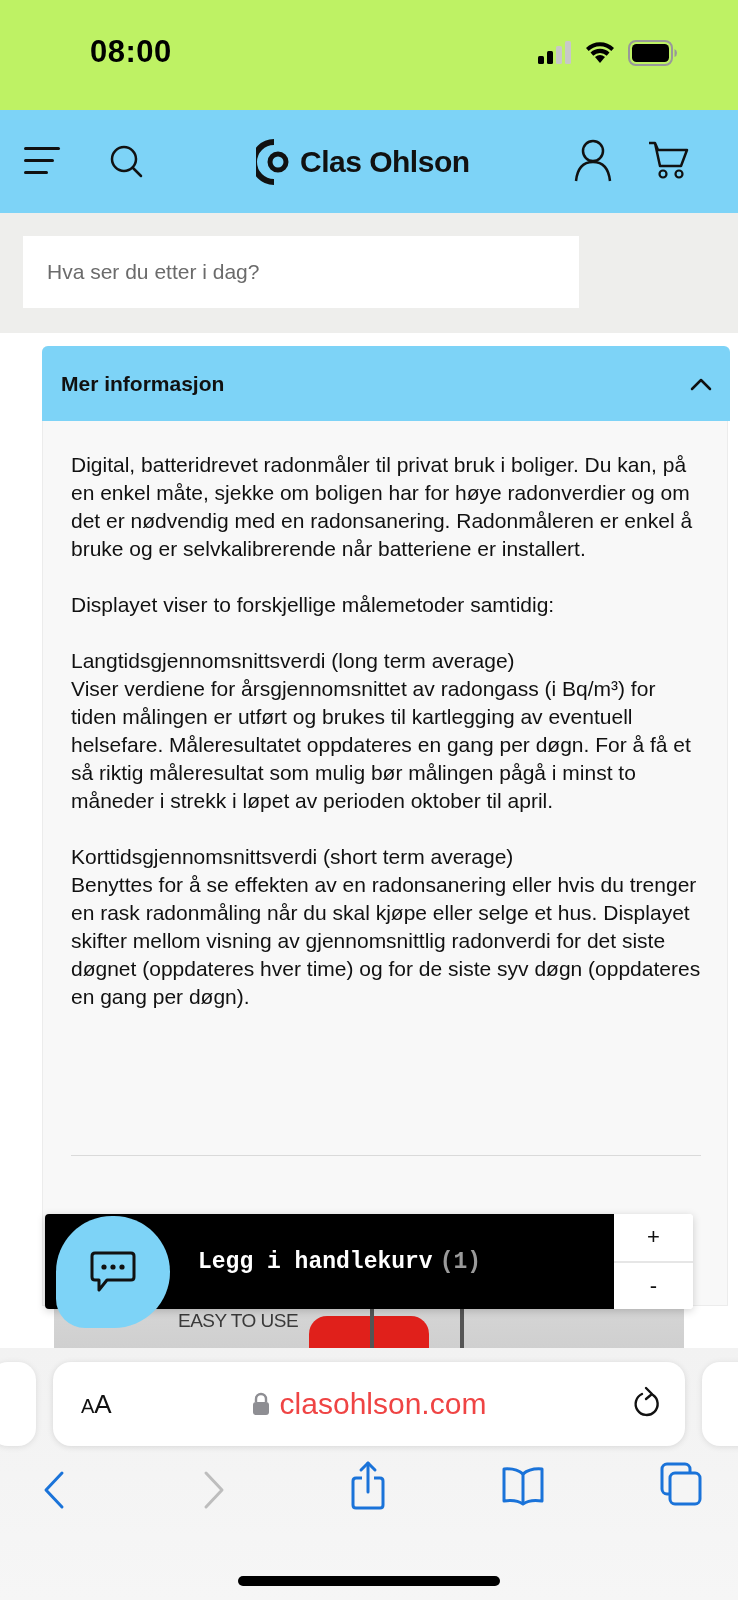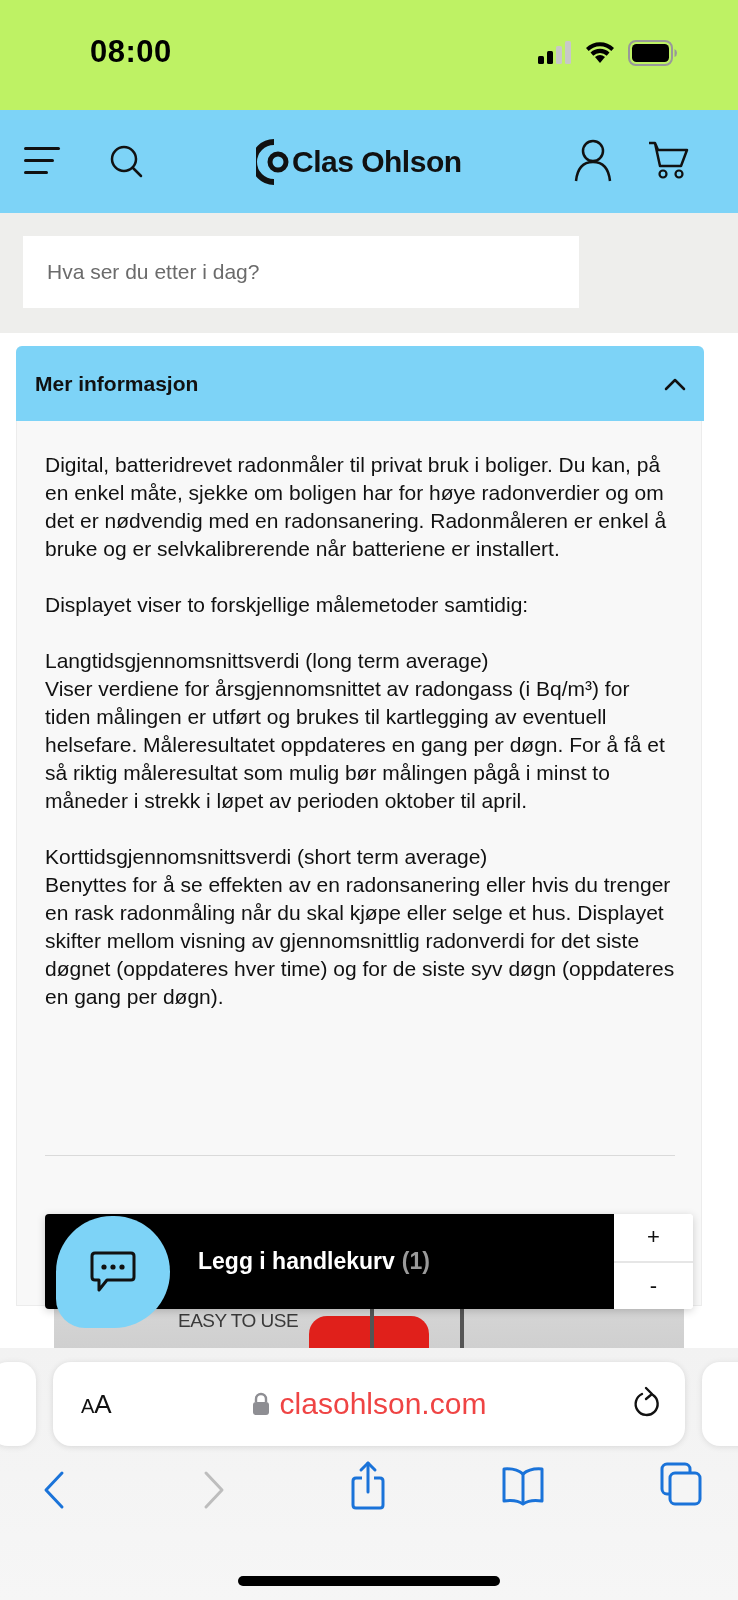--- a/index.html
+++ b/index.html
@@ -7,45 +7,45 @@
   body { font-family: "Liberation Sans", "DejaVu Sans", sans-serif; color: #111; position: relative; }
 
   
   .status-bar { position: absolute; top: 0; left: 0; width: 738px; height: 110px; background: #bef264; }
   .status-time { position: absolute; left: 90px; top: 34px; font-size: 31px; font-weight: 700; letter-spacing: 0.5px; color: #000; }
   .status-icons { position: absolute; right: 60px; top: 40px; display: flex; align-items: center; gap: 12px; }
 
   
   .site-header { position: absolute; top: 110px; left: 0; width: 738px; height: 103px; background: #7dd3f7; }
   .hdr-icon { position: absolute; top: 30px; }
-  .logo { position: absolute; left: 256px; top: 28px; display: flex; align-items: center; }
+  .logo { position: absolute; left: 256px; top: 28px; display: flex; align-items: center; gap: 8px; }
   .logo-text { font-size: 30px; font-weight: 700; color: #111; letter-spacing: -0.5px; }
 
   
   .search-band { position: absolute; top: 213px; left: 0; width: 738px; height: 120px; background: #eeeeec; }
   .search-input { position: absolute; left: 23px; top: 23px; width: 556px; height: 72px; background: #fff; border: none; padding-left: 24px; font-size: 21px; color: #6b6b6b; font-family: "Liberation Sans", sans-serif; }
   .search-input::placeholder { color: #6b6b6b; }
 
   
-  .accordion { position: absolute; top: 346px; left: 16px; width: 686px; height: 960px; background: #f8f8f8; border: 1px solid #ececec; border-top: none; border-radius: 6px 6px 0 0; }
+  .accordion { position: absolute; top: 346px; left: 42px; width: 686px; height: 960px; background: #f8f8f8; border: 1px solid #ececec; border-top: none; border-radius: 6px 6px 0 0; }
   .accordion-header { position: absolute; top: 0; left: -1px; width: 688px; height: 75px; background: #7dd3f7; border-radius: 6px 6px 0 0; display: flex; align-items: center; justify-content: space-between; padding: 0 18px 0 19px; cursor: pointer; }
   .accordion-title { font-size: 21px; font-weight: 700; color: #111; }
   .accordion-body { position: absolute; top: 105px; left: 28px; width: 632px; font-size: 21px; line-height: 28px; color: #111; }
   .accordion-body p { margin-bottom: 28px; white-space: pre-line; }
   .divider { position: absolute; top: 809px; left: 28px; width: 630px; height: 1px; background: #dadada; }
 
   
   .product-peek { position: absolute; top: 1290px; left: 54px; width: 630px; height: 60px; background: linear-gradient(#d8d8d8, #cfcfcf); overflow: hidden; }
   .peek-text { position: absolute; left: 124px; top: 20px; font-size: 19px; font-weight: 400; color: #3a3a3a; letter-spacing: -0.5px; }
   .peek-red { position: absolute; left: 255px; top: 26px; width: 120px; height: 40px; background: #e0201b; border-radius: 18px 18px 0 0; }
   .peek-line { position: absolute; top: 0; width: 4px; height: 60px; border-left: 2px solid #555; border-right: 2px solid #555; }
 
   
   .cart-bar { position: absolute; top: 1214px; left: 45px; width: 648px; height: 95px; display: flex; box-shadow: 0 2px 8px rgba(0,0,0,0.18); border-radius: 4px; }
-  .add-to-cart { flex: 1; background: #000; color: #fff; font-size: 23px; font-weight: 700; display: flex; align-items: center; padding-left: 153px; border-radius: 4px 0 0 4px; cursor: pointer; border: none; font-family: Liberation Sans, sans-serif; }
+  .add-to-cart { flex: 1; background: #000; color: #fff; font-size: 23px; font-weight: 700; display: flex; align-items: center; padding-left: 153px; border-radius: 4px 0 0 4px; cursor: pointer; border: none; font-family: Liberation Mono, monospace; }
   .cart-count { color: #9a9a9a; margin-left: 7px; }
   .qty { width: 79px; background: #fff; display: flex; flex-direction: column; border-radius: 0 4px 4px 0; }
   .qty-btn { flex: 1; display: flex; align-items: center; justify-content: center; font-size: 22px; color: #111; cursor: pointer; border: none; background: #fff; font-family: "Liberation Sans", sans-serif; }
   .qty-btn.plus { border-bottom: 2px solid #e6e6e6; border-radius: 0 4px 0 0; }
   .qty-btn.minus { border-radius: 0 0 4px 0; }
 
   .chat-bubble { position: absolute; top: 1216px; left: 56px; width: 114px; height: 112px; background: #7dd3f7; border-radius: 58px 58px 58px 30px; display: flex; align-items: center; justify-content: center; cursor: pointer; }
 
   
   .safari-chrome { position: absolute; top: 1348px; left: 0; width: 738px; height: 252px; background: linear-gradient(#f2f2f2, #f6f6f6); }

